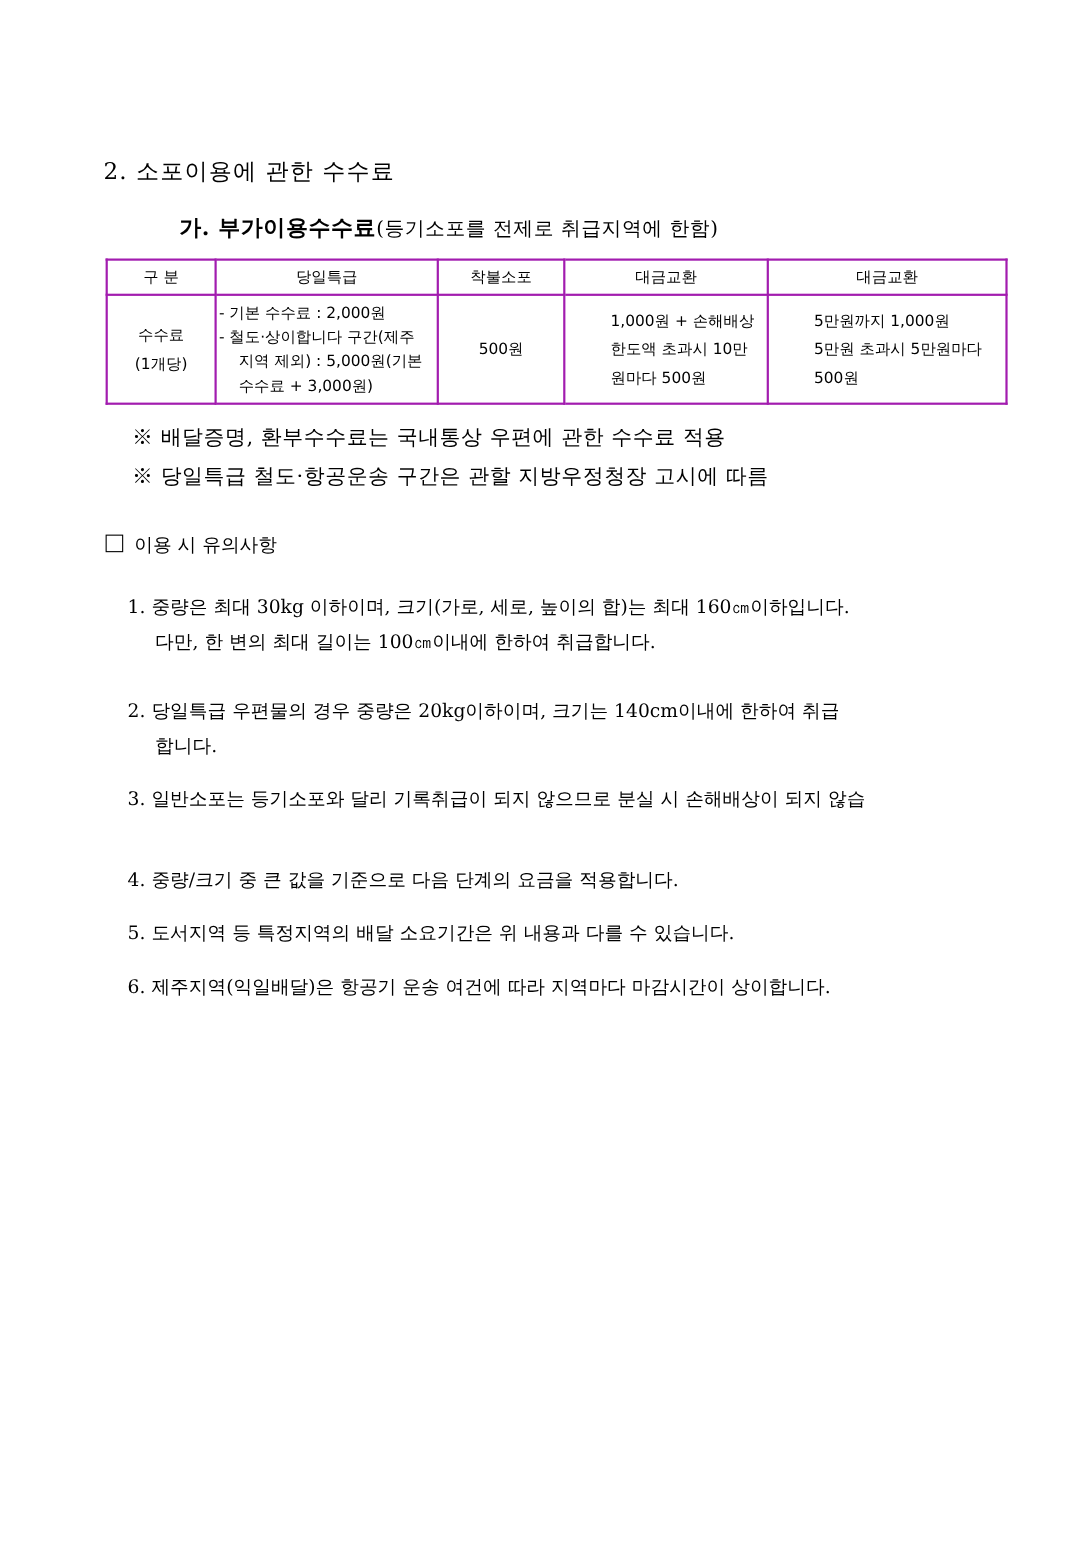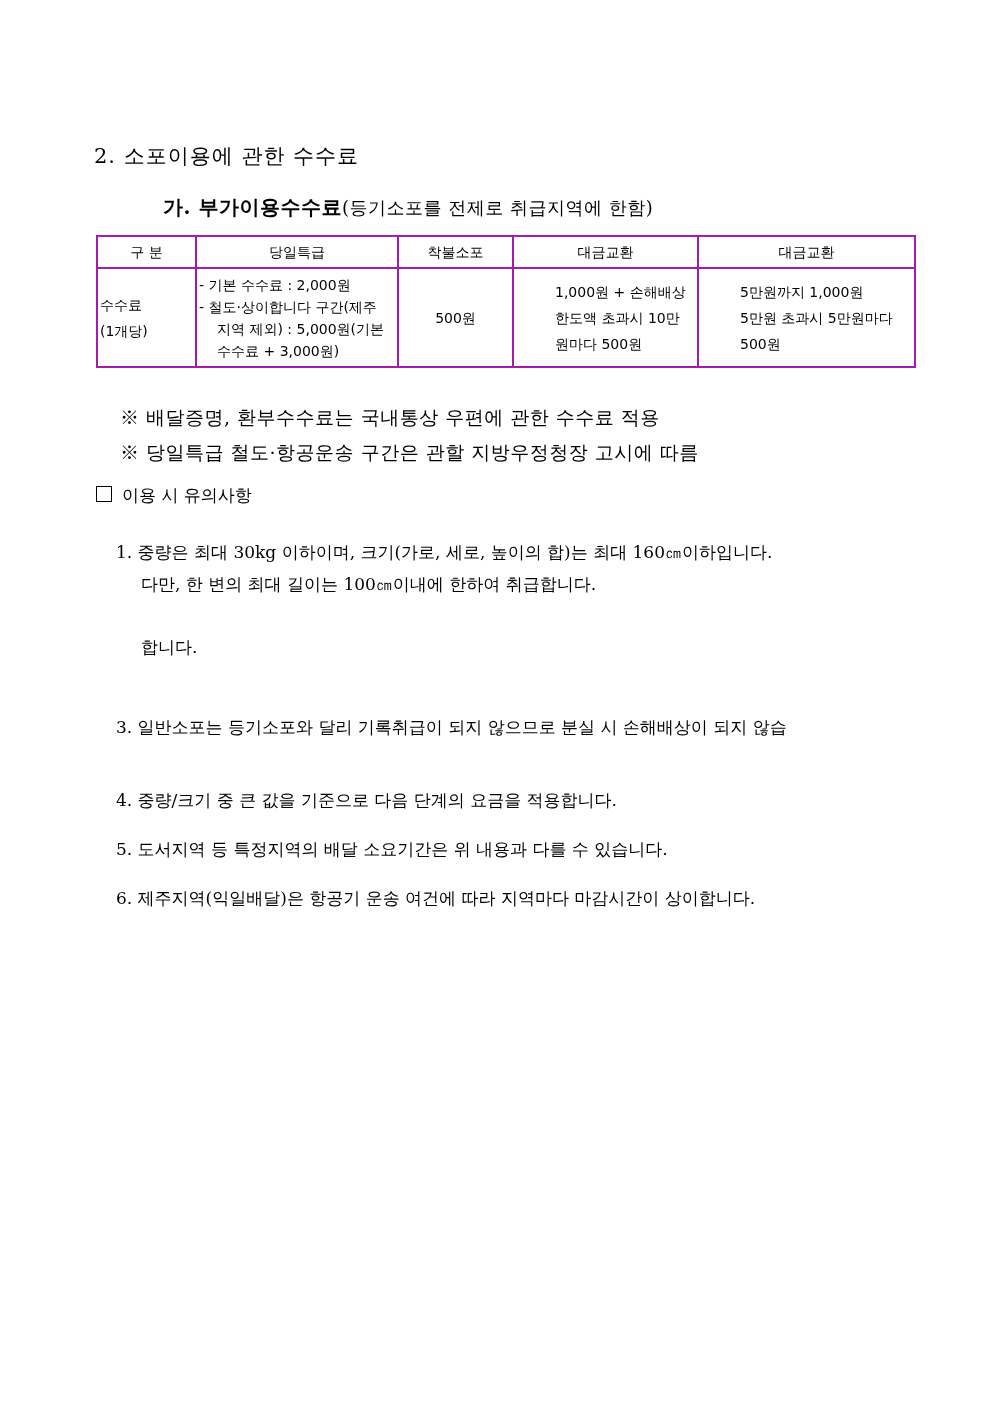--- a/index.html
+++ b/index.html
@@ -8,30 +8,30 @@
   .abs { position: absolute; white-space: nowrap; }
   .h1 { left: 94px; top: 142px; font-size: 21px; letter-spacing: 1px; }
   .h2 { left: 120px; top: 194px; font-size: 20px; letter-spacing: 0.5px; }
   .h2 .bold { font-weight: bold; margin-left: 43px; }
   .h2 .sub { font-size: 18px; }
   table.fee { position: absolute; left: 96px; top: 235px; border-collapse: collapse;
               font-family: "DejaVu Sans", "Liberation Sans", sans-serif; font-size: 14px; }
   table.fee td { border: 2px solid #a21caf; padding: 0 2px; vertical-align: middle; line-height: 26px; }
   table.fee tr.head td { height: 30px; text-align: center; }
   table.fee tr.body td { height: 97px; }
-  .c1 { width: 93px; }
+  .c1 { width: 93px; text-align: center; }
   .c2 { width: 196px; }
   .c3 { width: 109px; text-align: center; }
   .c4 { width: 179px; }
   .c5 { width: 211px; }
   .c2 .line { display: block; line-height: 22px; white-space: nowrap; }
   .c2 .indent { padding-left: 18px; }
   .c4 .line, .c5 .line { display: block; line-height: 26px; white-space: nowrap; margin-left: 39px; }
   .c1 .line { display: block; line-height: 26px; }
-  .note { left: 120px; font-size: 19px; letter-spacing: 0.5px; margin-top: 20px; }
+  .note { left: 120px; font-size: 19px; letter-spacing: 0.5px; }
   .section { left: 96px; top: 484px; font-size: 17px; font-weight: normal; }
   .section .box { display: inline-block; width: 14px; height: 14px; border: 1.5px solid #000;
                   vertical-align: -1px; margin-right: 10px; }
   .item { left: 116px; font-size: 17px; line-height: 32px; }
   .item .cont { display: block; padding-left: 25px; }
 </style>
 </head>
 <body>
 
 <div class="abs h1">2. 소포이용에 관한 수수료</div>
@@ -80,20 +80,21 @@
 
 <div class="abs section">
   <span class="box"></span><span>이용 시 유의사항</span>
 </div>
 
 <div class="abs item" style="top:536px">
   <span>1. 중량은 최대 30kg 이하이며, 크기(가로, 세로, 높이의 합)는 최대 160㎝이하입니다.</span>
   <span class="cont">다만, 한 변의 최대 길이는 100㎝이내에 한하여 취급합니다.</span>
 </div>
 <div class="abs item" style="top:631px">
+  <span>2. 당일특급 우편물의 경우 중량은 20kg이하이며, 크기는 140cm이내에 한하여 취급</span>
   <span class="cont">합니다.</span>
 </div>
 <div class="abs item" style="top:711px">
   <span>3. 일반소포는 등기소포와 달리 기록취급이 되지 않으므로 분실 시 손해배상이 되지 않습</span>
 </div>
 <div class="abs item" style="top:784px">4. 중량/크기 중 큰 값을 기준으로 다음 단계의 요금을 적용합니다.</div>
 <div class="abs item" style="top:833px">5. 도서지역 등 특정지역의 배달 소요기간은 위 내용과 다를 수 있습니다.</div>
 <div class="abs item" style="top:882px">6. 제주지역(익일배달)은 항공기 운송 여건에 따라 지역마다 마감시간이 상이합니다.</div>
 
 </body></html>

